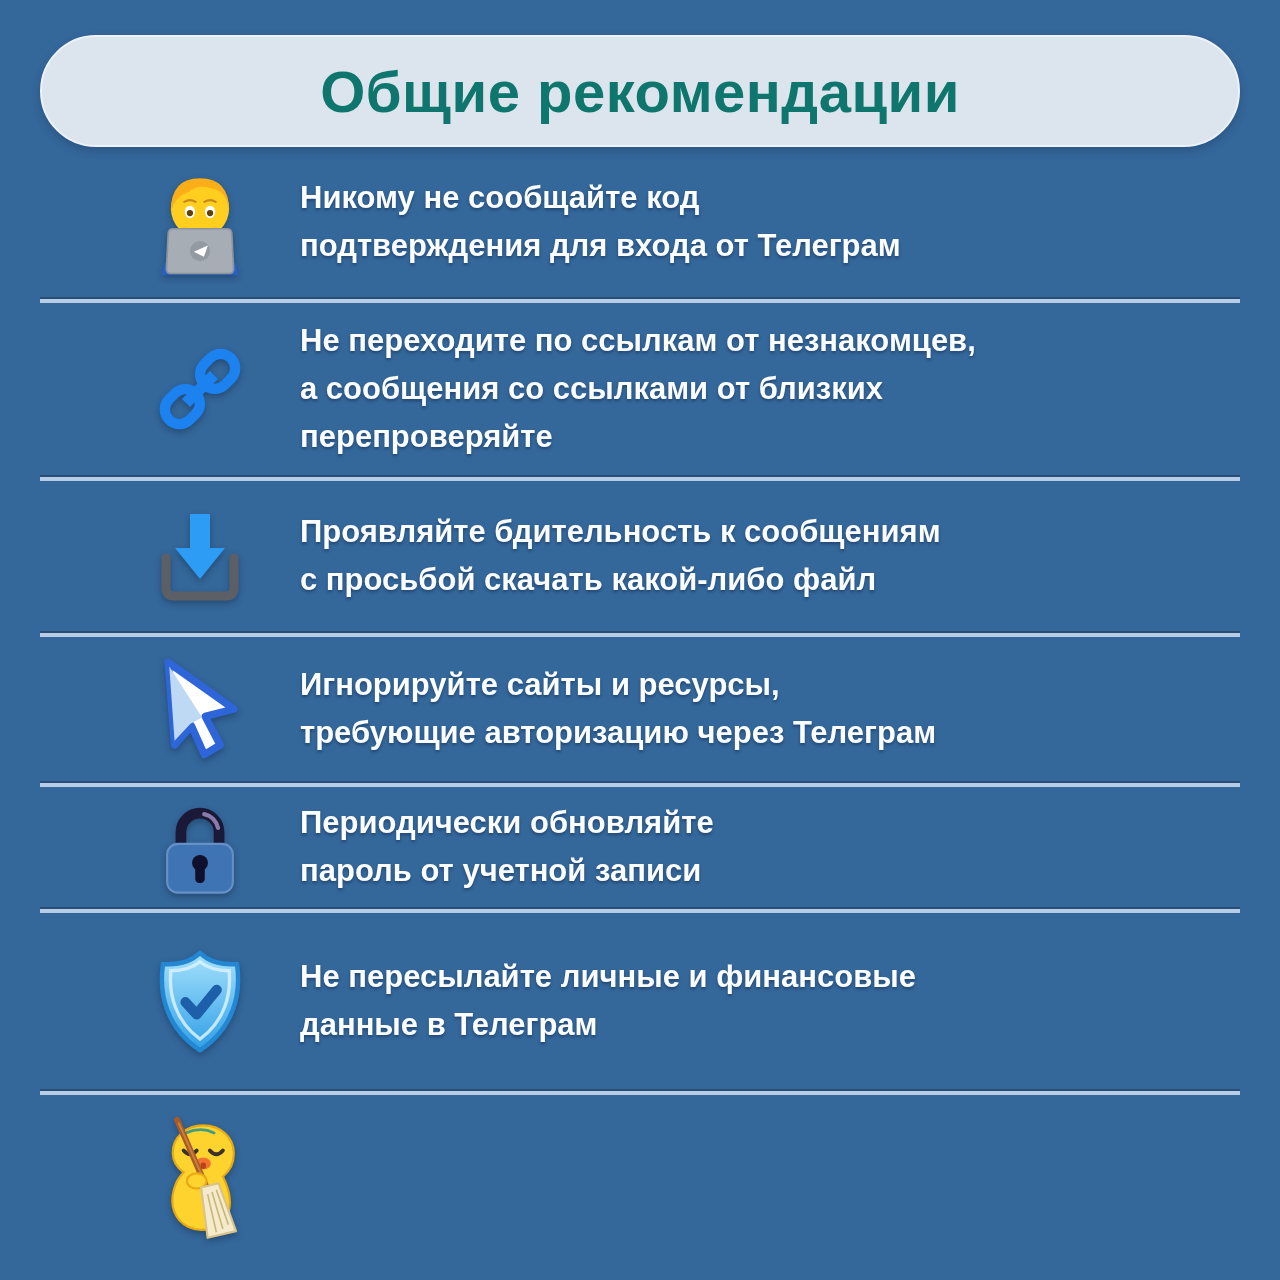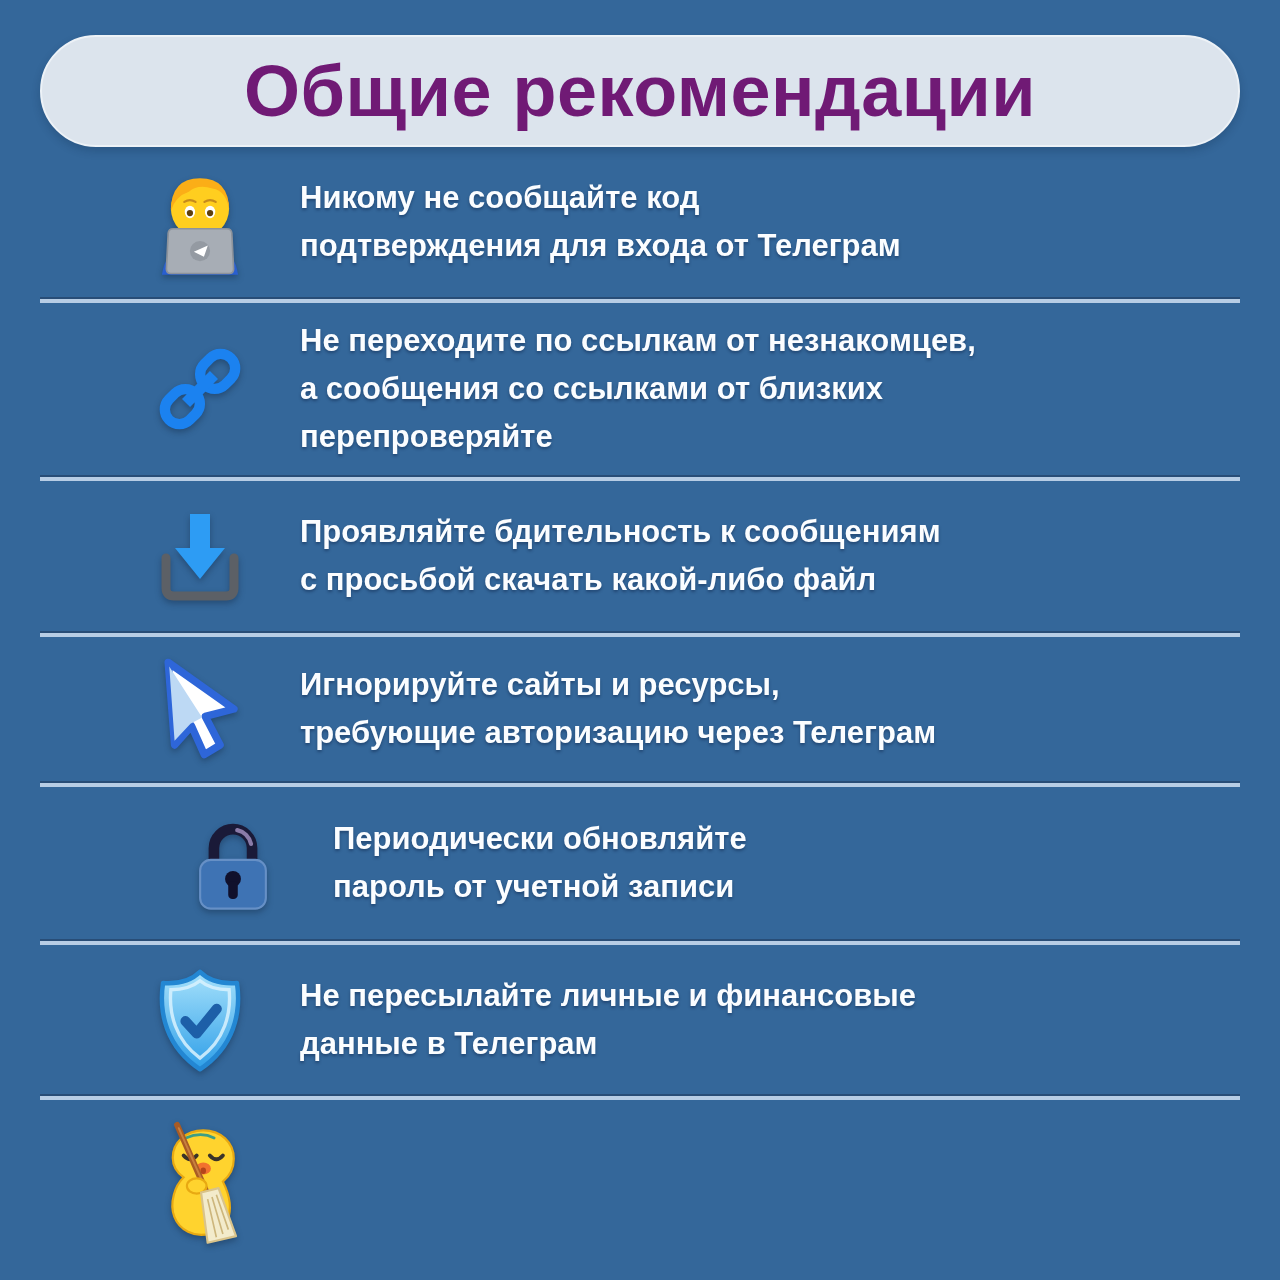--- a/index.html
+++ b/index.html
@@ -15,29 +15,29 @@
     height:112px;
     background:#DCE4ED;
     border:2px solid #EDF2F7;
     box-sizing:border-box;
     border-radius:60px;
     display:flex;align-items:center;justify-content:center;
     box-shadow:0 4px 8px rgba(10,30,60,.22);
   }
   .title-pill h1{
     margin:16px;
-    font-size:72px;
+    font-size:58px;
     font-weight:bold;
-    color:#701a75;
+    color:#0f766e;
     letter-spacing:0.5px;
   }
   .rows{display:flex;flex-direction:column;}
   .row{display:flex;align-items:center;}
   .r1{height:150px;} .r2{height:172px;} .r3{height:150px;}
-  .r4{height:144px;border-radius:21px;} .r5{height:152px;padding-left:33px;} .r6{height:149px;} .r7{height:172px;}
+  .r4{height:144px;border-radius:21px;} .r5{height:120px;} .r6{height:176px;} .r7{height:172px;}
   .icon-box{
     width:120px;margin-left:140px;flex:none;
     display:flex;align-items:center;justify-content:center;
   }
   .icon-box svg{filter:drop-shadow(0 3px 3px rgba(8,25,50,.35));}
   .item-text{
     margin-left:40px;
     font-size:31px;line-height:48px;
     font-weight:600;
     color:#FBFDFF;

